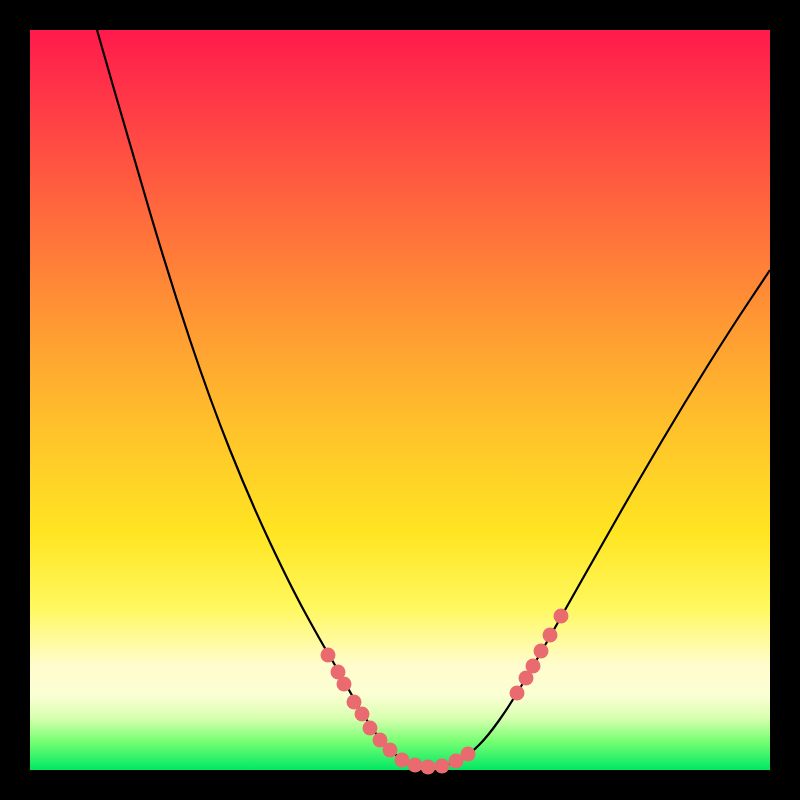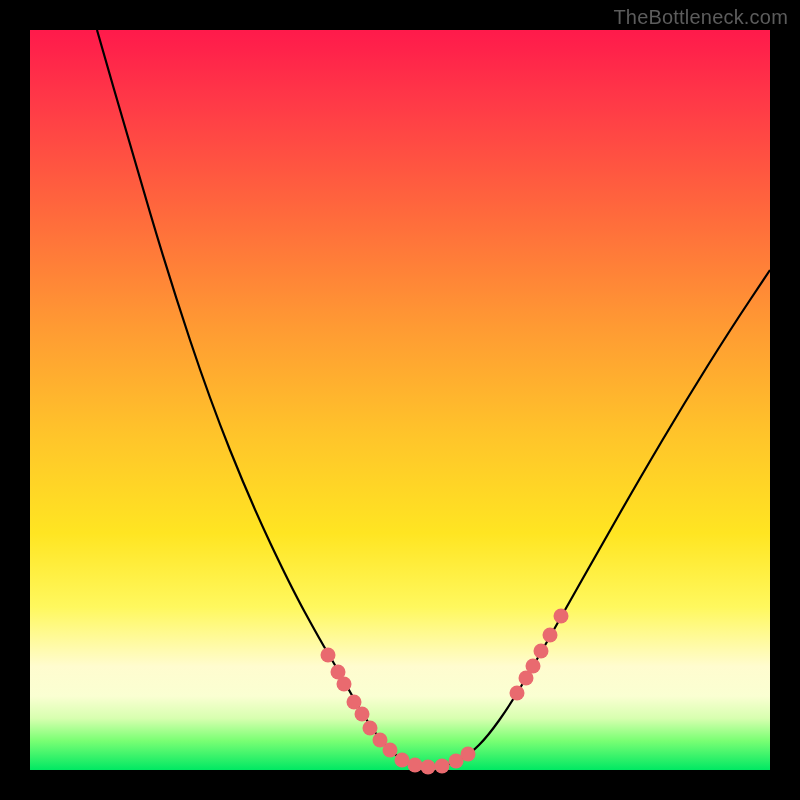--- a/index.html
+++ b/index.html
@@ -67,21 +67,20 @@
   .dot {
     fill: #e96a6f;
     stroke: none;
   }
 </style>
 </head>
 <body>
 
 <div class="frame">
 
-  <div class="watermark">TheBottleneck.com</div>
 
   <div class="plot-area">
     <svg class="curve" viewBox="0 0 740 740">
       <path id="bottleneck-curve" class="curve-path" d="M 67 0 Q 67 0 83.5 57.5 Q 100 115 120 182.5 Q 140 250 160 310 Q 180 370 200 420 Q 220 470 240 512.5 Q 260 555 275 582.5 Q 290 610 299 625 Q 308 640 319 660 Q 330 680 340 695 Q 350 710 357.5 717.5 Q 365 725 371.5 729 Q 378 733 385 735 Q 392 737 400 737 Q 408 737 416 735 Q 424 733 432 728.5 Q 440 724 449 715 Q 458 706 469 690.5 Q 480 675 492.5 654 Q 505 633 520 606.5 Q 535 580 552.5 549 Q 570 518 590 483 Q 610 448 632.5 410 Q 655 372 677.5 336 Q 700 300 720 270 T 740 240"></path>
       <g id="dots-left">
           <circle cx="298" cy="625" r="7.5" class="dot"></circle>
           <circle cx="308" cy="642" r="7.5" class="dot"></circle>
           <circle cx="314" cy="654" r="7.5" class="dot"></circle>
           <circle cx="324" cy="672" r="7.5" class="dot"></circle>
           <circle cx="332" cy="684" r="7.5" class="dot"></circle>

